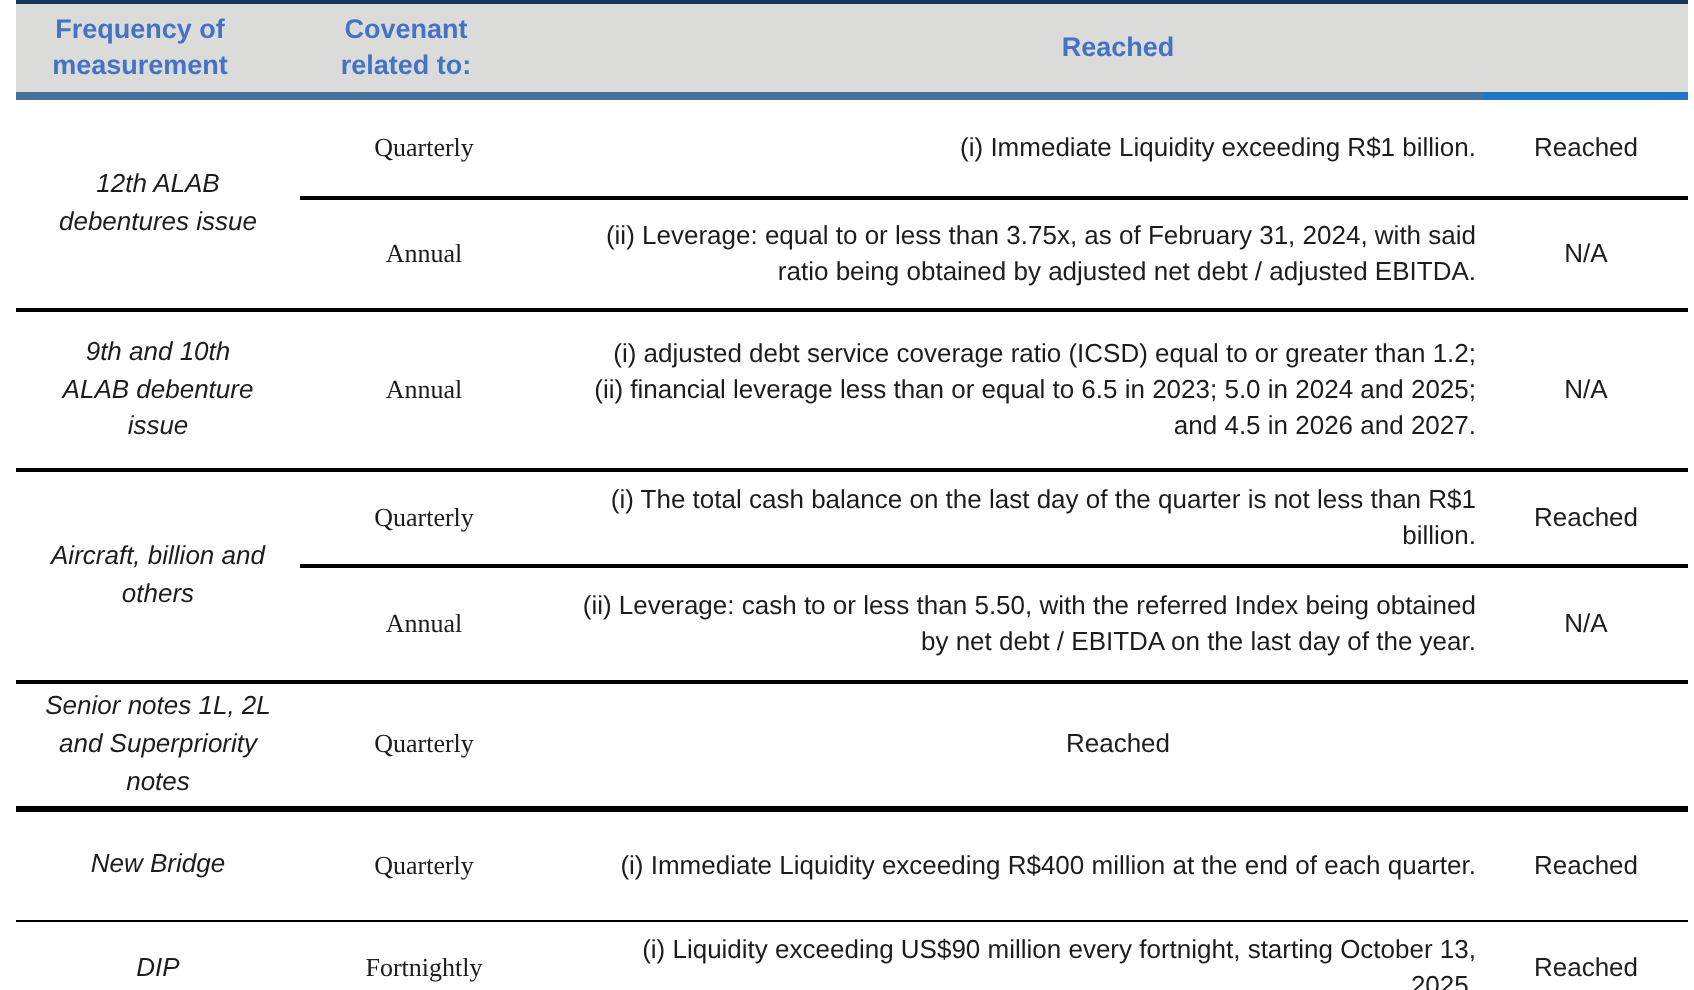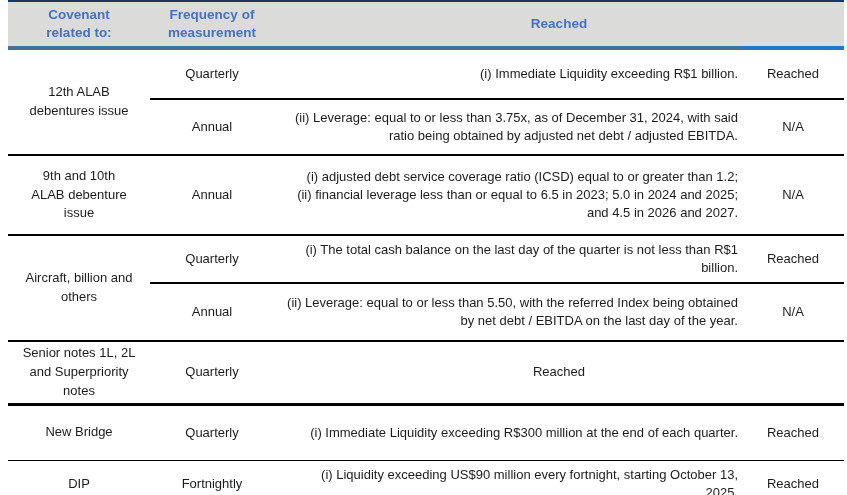--- a/index.html
+++ b/index.html
@@ -24,65 +24,65 @@
   .hc2{width:124px;}
   .hc3{width:468px;}
   .hc4{flex:1;}
   .header-underline{display:flex;height:4px;}
   .header-underline .seg-left{width:734px;background:var(--underline-left);}
   .header-underline .seg-right{flex:1;background:var(--underline-right);}
   
   .covenant-section{display:flex;align-items:stretch;}
   .covenant-cell{
     width:142px;display:flex;align-items:center;justify-content:center;
-    text-align:center;white-space:pre-line;line-height:1.45;padding:2px;box-sizing:border-box;
+    text-align:center;white-space:pre-line;line-height:1.45;padding:2px;box-sizing:border-box;font-style:italic;
   }
   .rows{flex:1;display:flex;flex-direction:column;}
   .subrow{display:flex;align-items:center;}
   .subrow.divided{border-top:2px solid var(--divider);}
   .cell{box-sizing:border-box;line-height:1.4;}
-  .freq-cell{width:124px;text-align:center;}
+  .freq-cell{width:124px;text-align:center;font-family:Liberation Serif, serif;}
   .ind-cell{width:468px;text-align:right;padding:5px 4px 5px 11px;white-space:pre-line;}
   .reached-cell{flex:1;text-align:center;}
   .section-divider{height:0;border-top-style:solid;border-top-color:var(--divider);}
   .section-divider.w1{border-top-width:1px;}
   .section-divider.w2{border-top-width:2px;}
   .section-divider.w3{border-top-width:3px;}
 </style>
 </head>
 <body>
 
 <div class="table-wrap">
 
   <div class="header-row">
+    <div class="hcell hc2">Frequency of
+measurement</div>
     <div class="hcell hc1">Covenant
 related to:</div>
-    <div class="hcell hc2">Frequency of
-measurement</div>
     <div class="hcell hc4">Reached</div>
   </div>
 
   <div class="header-underline">
     <div class="seg-left"></div>
     <div class="seg-right"></div>
   </div>
 
   <div>
       <div class="covenant-section">
         <div class="covenant-cell">12th ALAB
 debentures issue</div>
         <div class="rows">
           <div class="subrow" style="min-height: 48px;">
             <div class="cell freq-cell">Quarterly</div>
             <div class="cell ind-cell">(i) Immediate Liquidity exceeding R$1 billion.</div>
             <div class="cell reached-cell">Reached</div>
           </div>
           <div class="subrow divided" style="min-height: 54px;">
             <div class="cell freq-cell">Annual</div>
-            <div class="cell ind-cell">(ii) Leverage: equal to or less than 3.75x, as of December 31, 2024, with said ratio being obtained by adjusted net debt / adjusted EBITDA.</div>
+            <div class="cell ind-cell">(ii) Leverage: equal to or less than 3.75x, as of February 31, 2024, with said ratio being obtained by adjusted net debt / adjusted EBITDA.</div>
             <div class="cell reached-cell">N/A</div>
           </div>
         </div>
       </div>
       <div class="section-divider w2"></div>
       <div class="covenant-section">
         <div class="covenant-cell">9th and 10th
 ALAB debenture
 issue</div>
         <div class="rows">
@@ -99,21 +99,21 @@
         <div class="covenant-cell">Aircraft, billion and
 others</div>
         <div class="rows">
           <div class="subrow" style="min-height: 40px;">
             <div class="cell freq-cell">Quarterly</div>
             <div class="cell ind-cell">(i) The total cash balance on the last day of the quarter is not less than R$1 billion.</div>
             <div class="cell reached-cell">Reached</div>
           </div>
           <div class="subrow divided" style="min-height: 56px;">
             <div class="cell freq-cell">Annual</div>
-            <div class="cell ind-cell">(ii) Leverage: equal to or less than 5.50, with the referred Index being obtained by net debt / EBITDA on the last day of the year.</div>
+            <div class="cell ind-cell">(ii) Leverage: cash to or less than 5.50, with the referred Index being obtained by net debt / EBITDA on the last day of the year.</div>
             <div class="cell reached-cell">N/A</div>
           </div>
         </div>
       </div>
       <div class="section-divider w2"></div>
       <div class="covenant-section">
         <div class="covenant-cell">Senior notes 1L, 2L
 and Superpriority
 notes</div>
         <div class="rows">
@@ -122,21 +122,21 @@
             <div class="cell reached-cell">Reached</div>
           </div>
         </div>
       </div>
       <div class="section-divider w3"></div>
       <div class="covenant-section">
         <div class="covenant-cell">New Bridge</div>
         <div class="rows">
           <div class="subrow" style="min-height: 54px;">
             <div class="cell freq-cell">Quarterly</div>
-            <div class="cell ind-cell">(i) Immediate Liquidity exceeding R$300 million at the end of each quarter.</div>
+            <div class="cell ind-cell">(i) Immediate Liquidity exceeding R$400 million at the end of each quarter.</div>
             <div class="cell reached-cell">Reached</div>
           </div>
         </div>
       </div>
       <div class="section-divider w1"></div>
       <div class="covenant-section">
         <div class="covenant-cell">DIP</div>
         <div class="rows">
           <div class="subrow" style="min-height: 38px;">
             <div class="cell freq-cell">Fortnightly</div>

